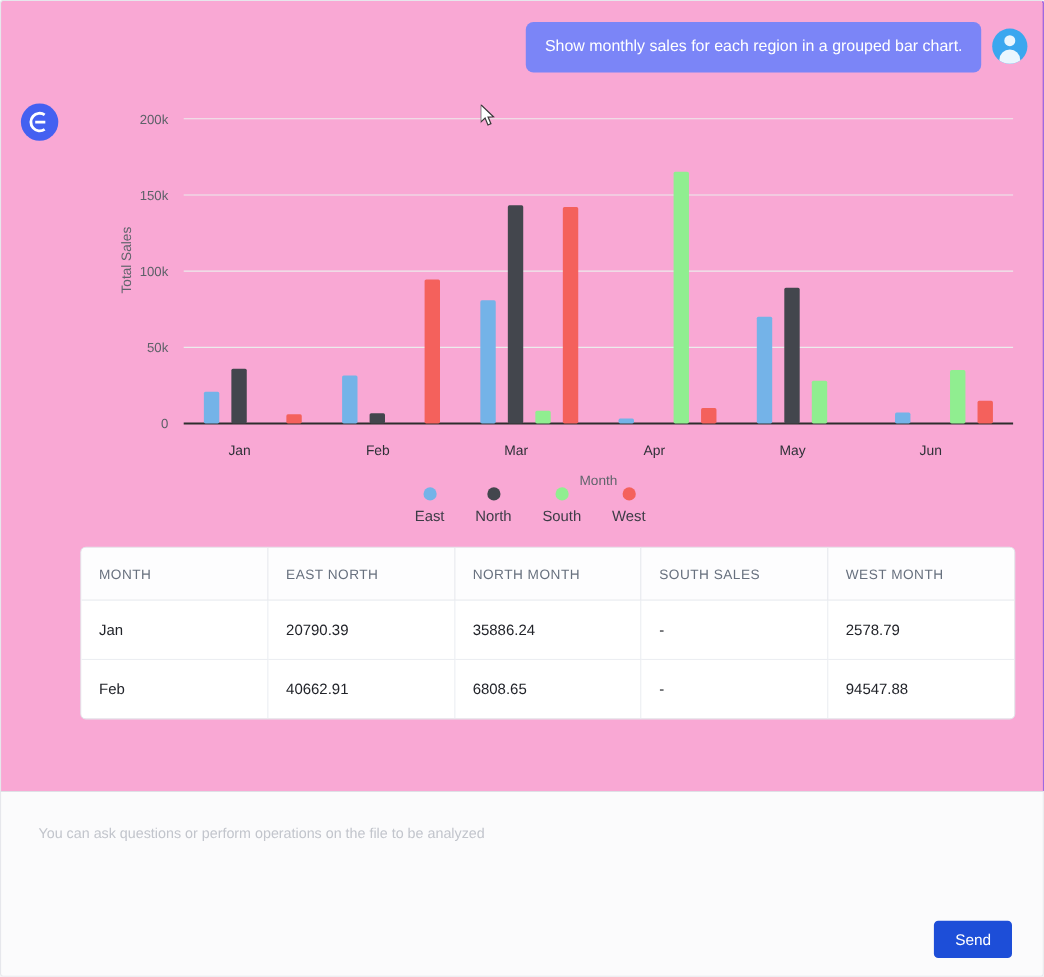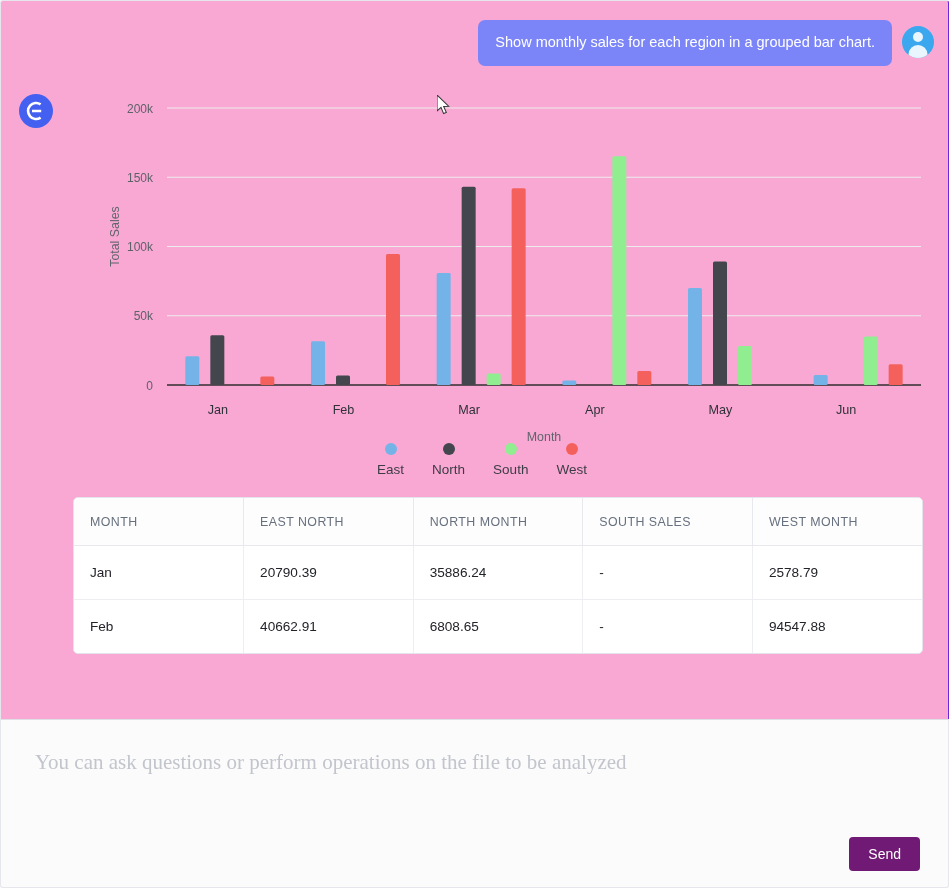--- a/index.html
+++ b/index.html
@@ -180,29 +180,29 @@
     border-radius: 0 0 3px 3px;
   }
   #composer-input {
     position: absolute;
     left: 0; top: 0; right: 0; bottom: 52px;
     border: none;
     outline: none;
     resize: none;
     background: transparent;
     padding: 30px 34px 0 34px;
-    font-family: Liberation Serif, serif;
-    font-size: 21px;
+    font-family: Liberation Sans, sans-serif;
+    font-size: 13px;
     color: #33343a;
   }
   #composer-input::placeholder { color: #c2c5cc; }
   .send-btn {
     position: absolute;
     right: 28px; bottom: 16px;
-    background: #701a75;
+    background: #1d4ed8;
     color: #ffffff;
     border: none;
     border-radius: 4px;
     font-family: "Liberation Sans", sans-serif;
     font-size: 14px;
     padding: 9px 19px;
     cursor: pointer;
   }
 
   

